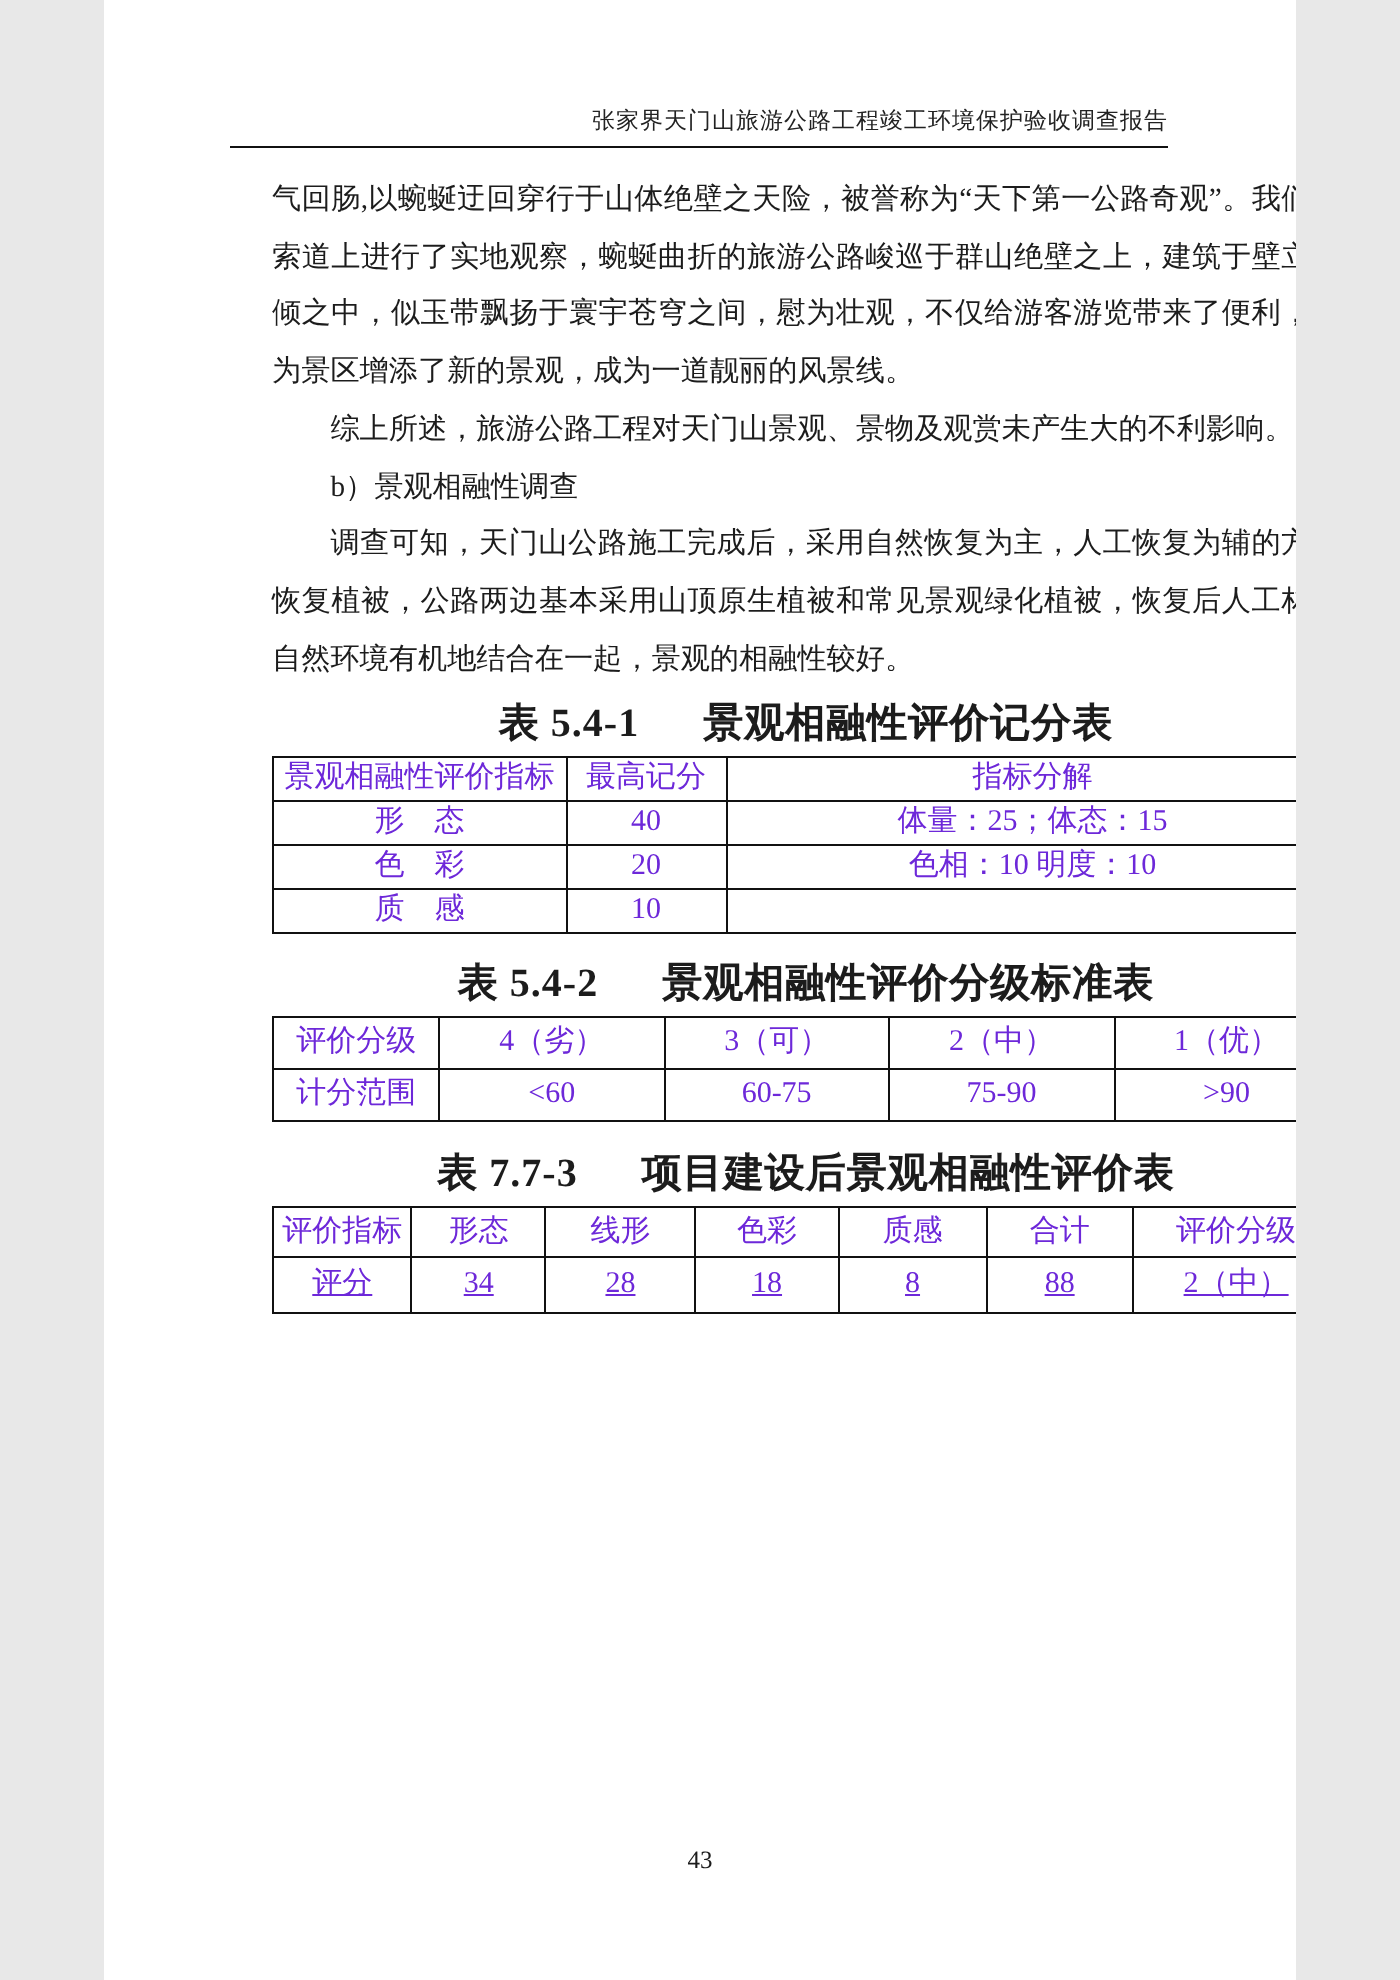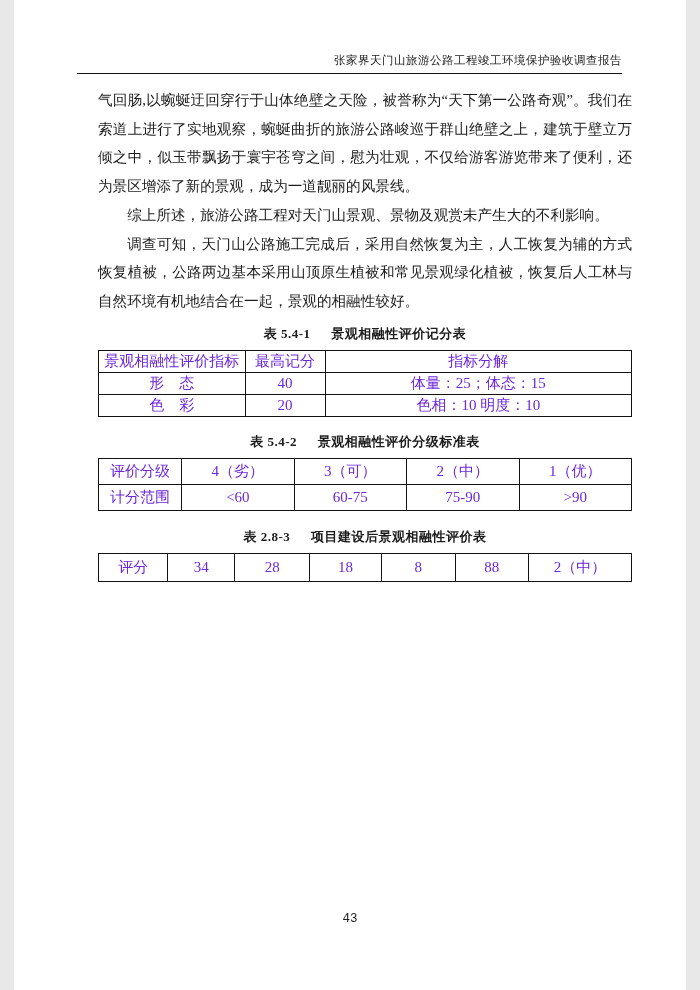--- a/index.html
+++ b/index.html
@@ -1,19 +1,19 @@
 <!DOCTYPE html>
 <html><head>
 <meta charset="utf-8">
 <style>
   * { margin: 0; padding: 0; box-sizing: border-box; }
   html, body { background: #e8e8e8; }
   .page {
     position: relative;
-    width: 672px;
+    width: 596px;
     height: 990px;
     margin: 0 auto;
     background: #ffffff;
     font-family: "Liberation Serif", "DejaVu Serif", serif;
     color: #1c1c1c;
     overflow: hidden;
   }
   .header {
     position: absolute;
     top: 53px;
@@ -38,21 +38,21 @@
     width: 534px;
     font-size: 14.6px;
     line-height: 28.7px;
     text-align: justify;
   }
   p.para { text-indent: 2em; }
   p.para.no-indent { text-indent: 0; }
   .table-title {
     text-align: center;
     font-weight: bold;
-    font-size: 13px;
+    font-size: 20px;
     line-height: 22px;
     margin-top: 7px;
     margin-bottom: 5px;
     letter-spacing: 0.5px;
   }
   .table-title .gap { display: inline-block; width: 1.6em; }
   table {
     width: 100%;
     border-collapse: collapse;
     table-layout: fixed;
@@ -65,49 +65,49 @@
     text-align: center;
     vertical-align: middle;
     font-weight: normal;
     padding: 0 2px;
     overflow: hidden;
     white-space: nowrap;
   }
   .t1 th, .t1 td { height: 21.5px; line-height: 21px; }
   .t2 td { height: 26px; line-height: 25px; }
   .t3 tr.hdr td { height: 25px; line-height: 24px; }
-  .t3 tr.dat td { height: 28px; line-height: 27px; }
+  .t3 tr.dat td { height: 28px; line-height: 27px; text-decoration: underline; }
   .t1 { margin-bottom: 14px; }
   .t2 { margin-bottom: 15px; }
   .t3 { margin-bottom: 18px; }
   .mt-gap { }
   .page-number {
     position: absolute;
-    bottom: 64px;
+    bottom: 52px;
     left: 0;
     right: 0;
     text-align: center;
     font-size: 12.5px;
-    font-family: Liberation Mono, monospace;
   }
 </style>
 </head>
 <body>
 
 <div class="page">
 
   <div class="header">
     <span>张家界天门山旅游公路工程竣工环境保护验收调查报告</span>
   </div>
   <div class="header-rule"></div>
 
   <div class="content">
 
     <p class="para no-indent">气回肠,以蜿蜒迂回穿行于山体绝壁之天险，被誉称为“天下第一公路奇观”。我们在索道上进行了实地观察，蜿蜒曲折的旅游公路峻巡于群山绝壁之上，建筑于壁立万倾之中，似玉带飘扬于寰宇苍穹之间，慰为壮观，不仅给游客游览带来了便利，还为景区增添了新的景观，成为一道靓丽的风景线。</p>
     <p class="para">综上所述，旅游公路工程对天门山景观、景物及观赏未产生大的不利影响。</p>
+    <p class="para">b）景观相融性调查</p>
     <p class="para">调查可知，天门山公路施工完成后，采用自然恢复为主，人工恢复为辅的方式恢复植被，公路两边基本采用山顶原生植被和常见景观绿化植被，恢复后人工林与自然环境有机地结合在一起，景观的相融性较好。</p>
 
     <div class="table-title">
       <span>表 5.4-1</span><span class="gap"></span><span>景观相融性评价记分表</span>
     </div>
     <table class="t1">
       <colgroup>
           <col style="width:27.5%">
           <col style="width:15%">
           <col style="width:57.5%">
@@ -121,20 +121,25 @@
         <tr>
           <td>形　态</td>
           <td>40</td>
           <td>体量：25；体态：15</td>
         </tr>
         <tr>
           <td>色　彩</td>
           <td>20</td>
           <td>色相：10 明度：10</td>
         </tr>
+        <tr>
+          <td>质　感</td>
+          <td>10</td>
+          <td></td>
+        </tr>
       </tbody>
     </table>
 
     <div class="table-title mt-gap">
       <span>表 5.4-2</span><span class="gap"></span><span>景观相融性评价分级标准表</span>
     </div>
     <table class="t2">
       <colgroup>
           <col style="width:15.6%">
           <col style="width:21.1%">
@@ -154,33 +159,42 @@
           <td>计分范围</td>
           <td>&lt;60</td>
           <td>60-75</td>
           <td>75-90</td>
           <td>&gt;90</td>
         </tr>
       </tbody>
     </table>
 
     <div class="table-title mt-gap">
-      <span>表 2.8-3</span><span class="gap"></span><span>项目建设后景观相融性评价表</span>
+      <span>表 7.7-3</span><span class="gap"></span><span>项目建设后景观相融性评价表</span>
     </div>
     <table class="t3">
       <colgroup>
           <col style="width:13%">
           <col style="width:12.6%">
           <col style="width:14%">
           <col style="width:13.5%">
           <col style="width:13.8%">
           <col style="width:13.8%">
           <col style="width:19.3%">
         </colgroup>
       <tbody>
+        <tr class="hdr">
+          <td>评价指标</td>
+          <td>形态</td>
+          <td>线形</td>
+          <td>色彩</td>
+          <td>质感</td>
+          <td>合计</td>
+          <td>评价分级</td>
+        </tr>
         <tr class="dat">
           <td>评分</td>
           <td>34</td>
           <td>28</td>
           <td>18</td>
           <td>8</td>
           <td>88</td>
           <td>2（中）</td>
         </tr>
       </tbody>

